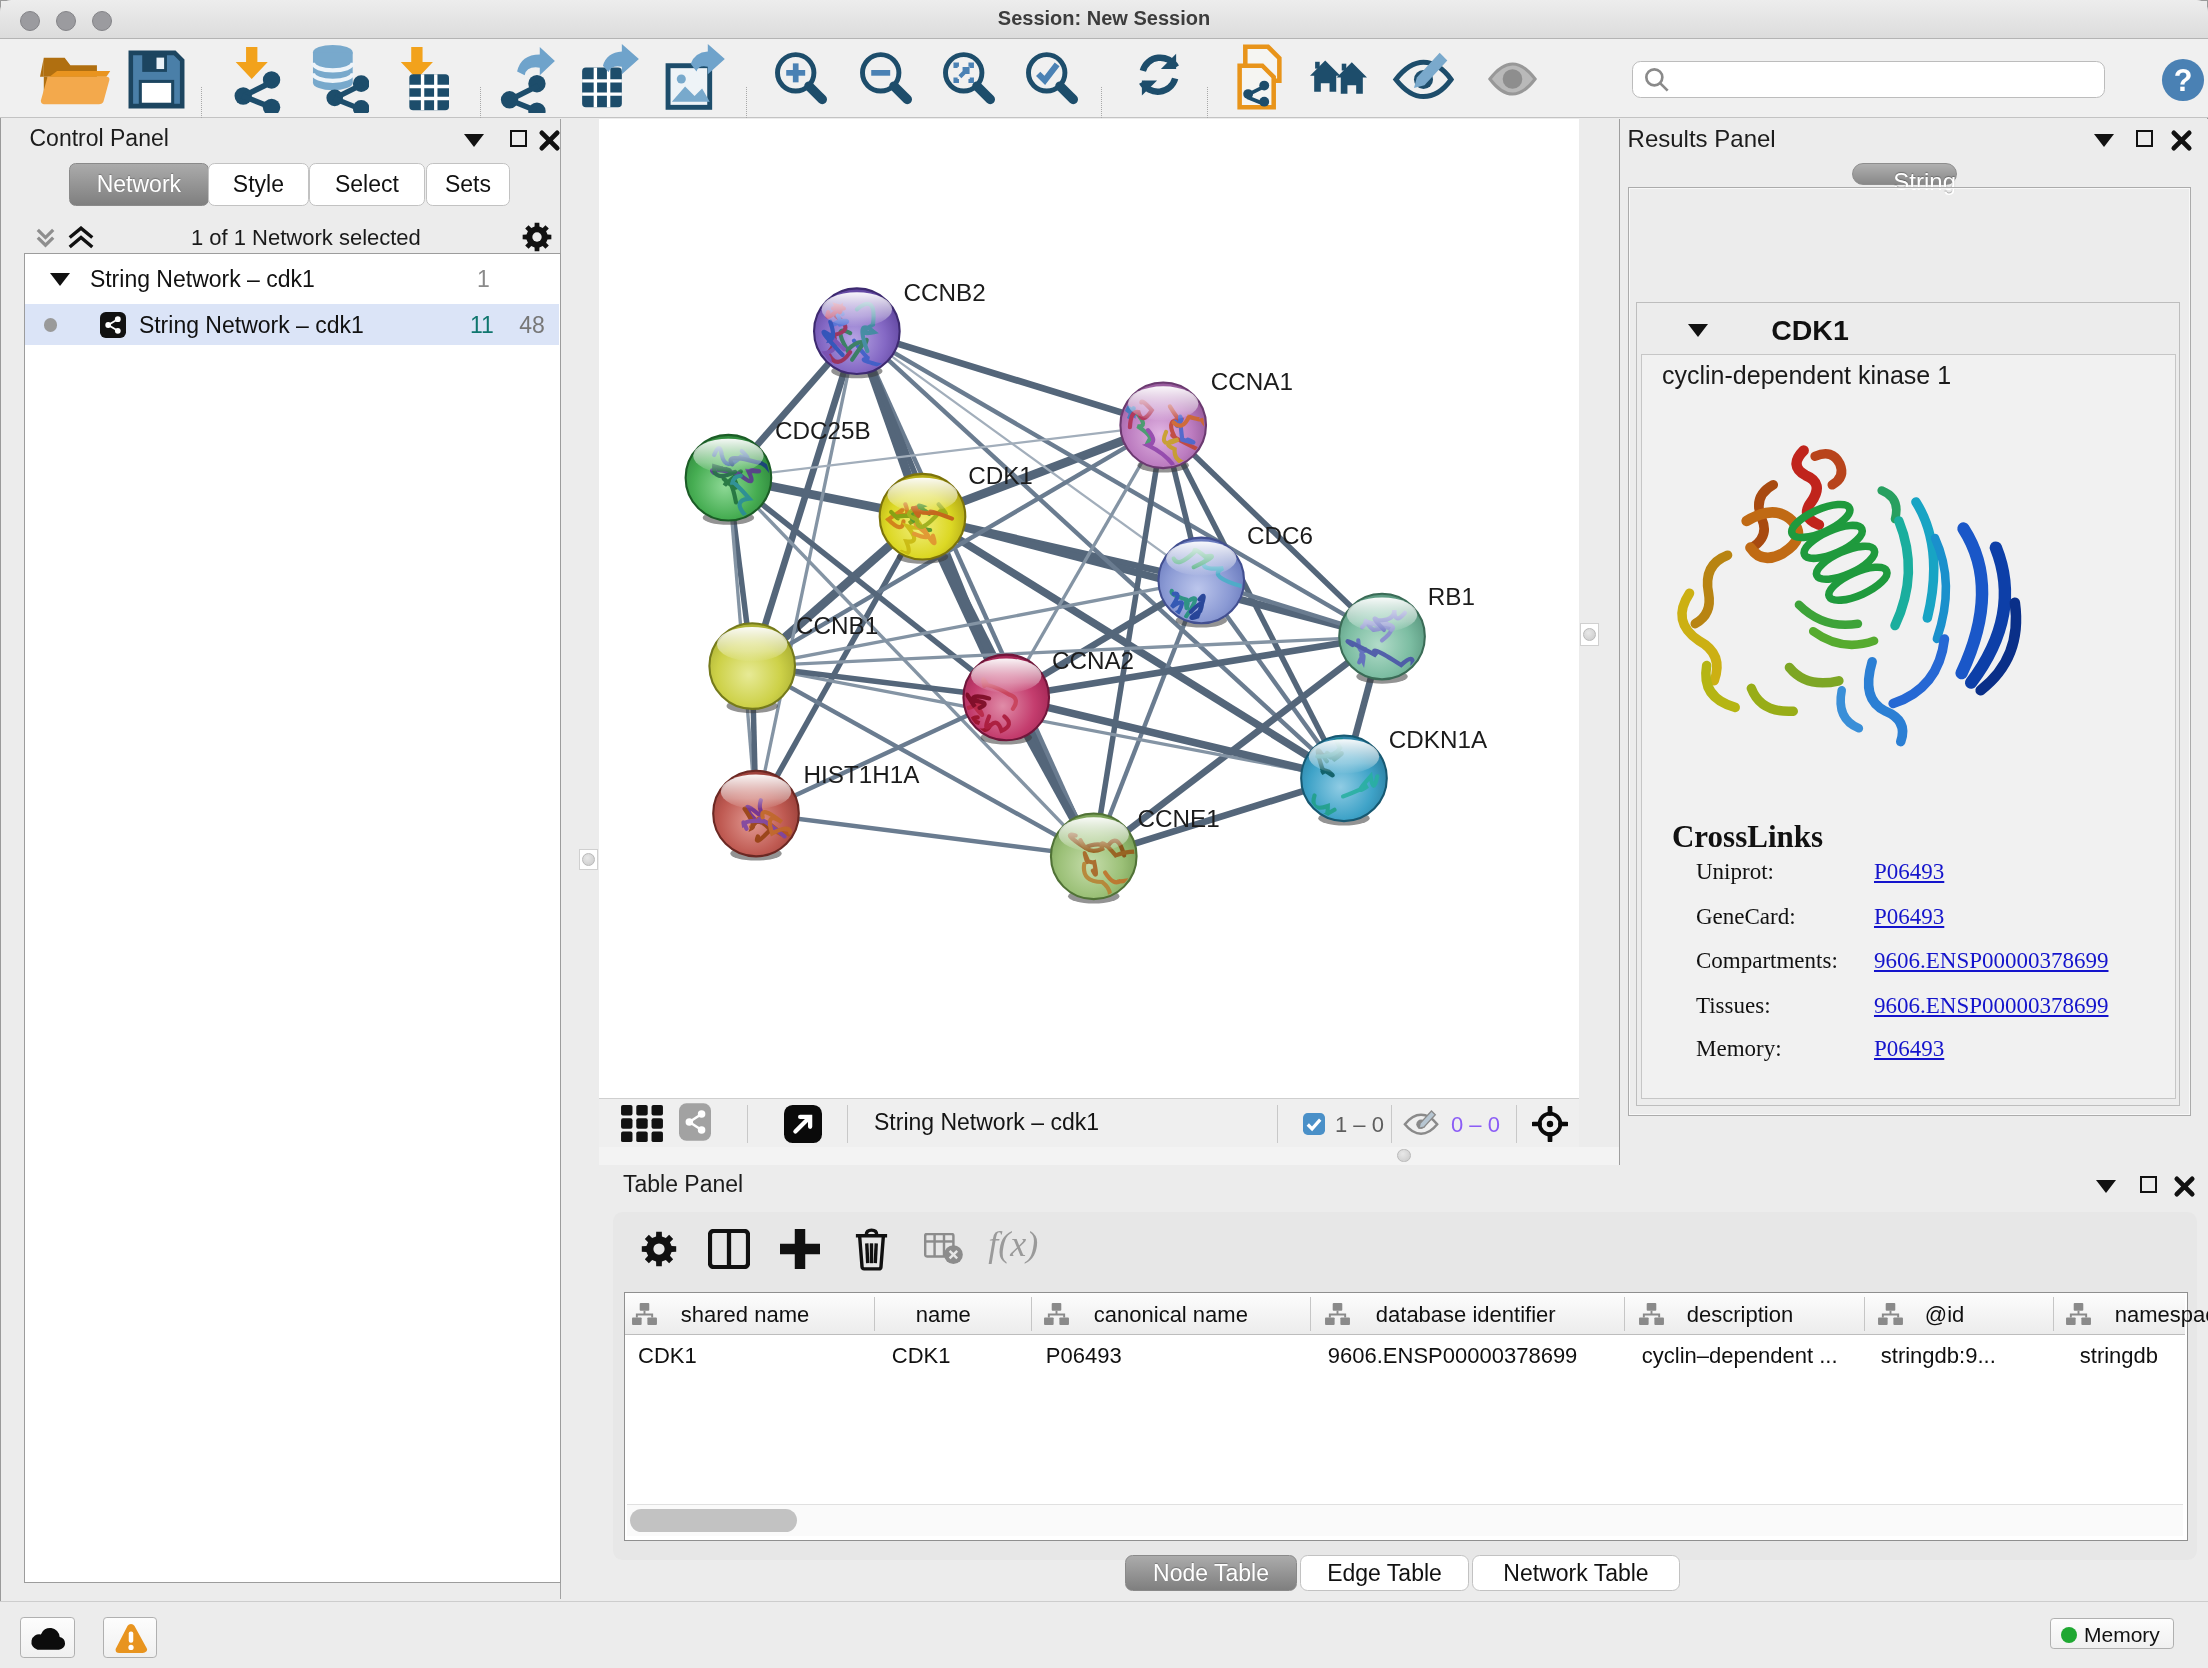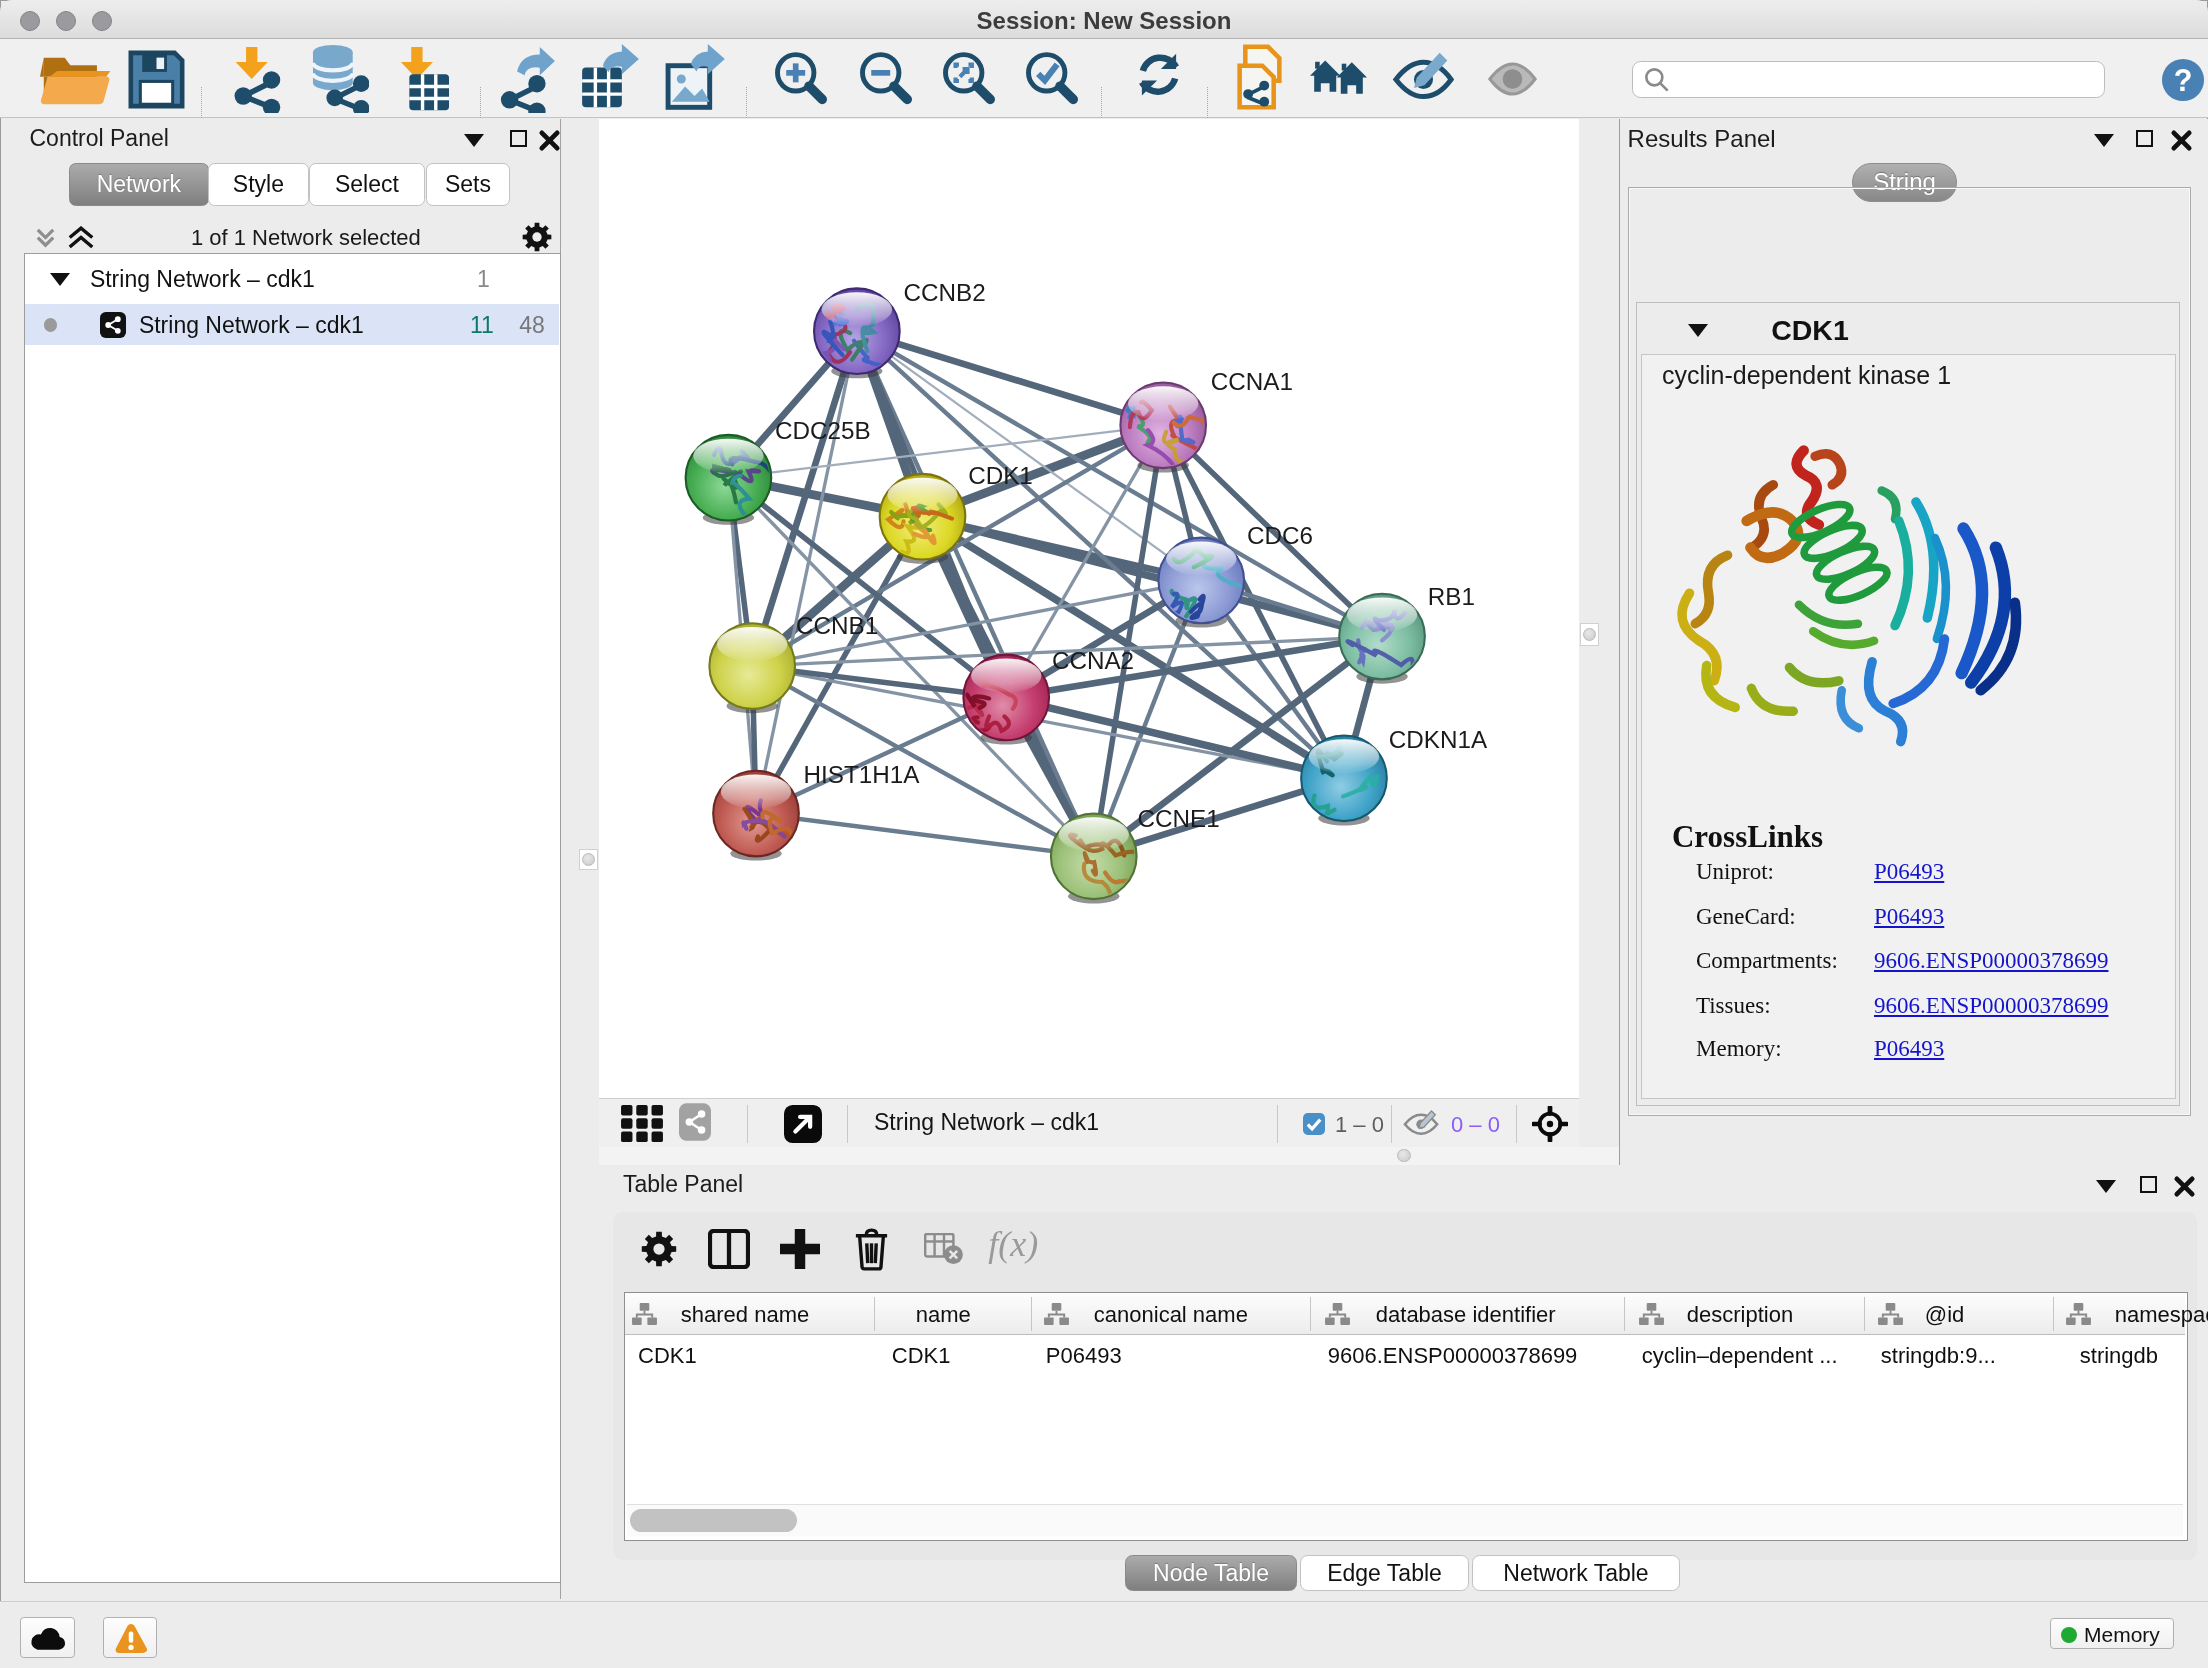--- a/index.html
+++ b/index.html
@@ -1,19 +1,19 @@
 <!DOCTYPE html>
 <html style="font-size:15px"><head><meta charset="utf-8"><style>
 *{margin:0;padding:0;box-sizing:border-box}
 html,body{width:2208px;height:1668px}
 body{position:relative;background:#ececec;font-family:"Liberation Sans",sans-serif;overflow:hidden;outline:1px solid #9a9a9a;outline-offset:-1px}
 .abs{position:absolute}
 #titlebar{position:absolute;left:0;top:0;width:2208px;height:39px;background:linear-gradient(#ededed,#dcdcdc);border-bottom:1px solid #b4b4b4;border-radius:11.4px 11.4px 0 0}
 .tl{position:absolute;top:11.4px;width:20px;height:20px;border-radius:50%;background:#9b9b9f;border:1px solid #848488}
-#wtitle{position:absolute;top:6.7px;left:0;width:2208px;text-align:center;font-size:24px;font-weight:bold;color:#3c3c3c}
+#wtitle{position:absolute;top:6.7px;left:0;width:2208px;text-align:center;font-size:20px;font-weight:bold;color:#3c3c3c}
 #toolbar{position:absolute;left:0;top:39px;width:2208px;height:79px;background:#f0f0f0;border-bottom:1px solid #c3c3c3}
 .tsep{position:absolute;top:48px;height:63px;width:0;border-left:1.9px dotted #a8a8a8}
 #searchbox{position:absolute;left:1632px;top:22px;width:473px;height:37px;background:#fff;border:1.9px solid #bcbcbc;border-radius:8.6px}
 .ptitle{font-size:23px;color:#1c1c1c}
 .tri-dn{width:0;height:0;border-left:10.5px solid transparent;border-right:10.5px solid transparent;border-top:13.3px solid #111}
 .sqico{width:17px;height:17px;border:2.9px solid #111;background:transparent}
 .tab{position:absolute;height:43px;background:#fff;border:1px solid #c2c2c2;border-radius:6.7px;color:#111;font-size:23px;text-align:center;line-height:41px}
 .tabsel{background:linear-gradient(#ababab,#7f7f7f);color:#fff;border:1px solid #8a8a8a;text-shadow:0 -1px 1px rgba(0,0,0,.25)}
 #ctrlpanel{position:absolute;left:1.9px;top:119px;width:559px;height:1480px;background:#ececec;border-right:1.9px solid #a2a2a2}
 #netlist{position:absolute;left:22px;top:134px;width:537px;height:1330px;background:#fff;border:1.9px solid #9c9c9c}
@@ -617,21 +617,21 @@
     </div>
   </div>
 
 <div id="resultspanel">
 <div class="abs ptitle" style="left:7.6px;top:5.7px;font-size:24px">Results Panel</div>
 <div class="abs tri-dn" style="left:474px;top:15px"></div>
 <div class="abs sqico" style="left:516px;top:11.4px"></div>
 <svg class="abs" style="left:550px;top:9.5px" width="23" height="23" viewBox="0 0 24 24">
       <path d="M4 4 L20 20 M20 4 L4 20" stroke="#111" stroke-width="5" stroke-linecap="round"></path>
     </svg>
-<div class="abs" style="left:232px;top:44px;width:105px;height:39px;border-radius:19px;background:linear-gradient(#b0b0b0,#888);border:1px solid #8e8e8e;color:#fff;font-size:24px;text-align:center;line-height:36px;text-shadow:0 -1px 1px rgba(0,0,0,.3)">String</div>
+<div class="abs" style="left:232px;top:44px;width:105px;height:22px;border-radius:19px;background:linear-gradient(#b0b0b0,#888);border:1px solid #8e8e8e;color:#fff;font-size:24px;text-align:right;line-height:36px;text-shadow:0 -1px 1px rgba(0,0,0,.3)">String</div>
 <div id="respbox">
 <div id="respbox2">
 <div class="abs" style="left:51px;top:21px;width:0;height:0;border-left:10.5px solid transparent;border-right:10.5px solid transparent;border-top:13.3px solid #111"></div>
 <div class="abs" style="left:134px;top:10.5px;font-size:28.5px;font-weight:bold;color:#111">CDK1</div>
 <div id="cdk1inner">
 <div class="abs" style="left:20px;top:5.7px;font-size:25px;color:#1a1a1a">cyclin-dependent kinase 1</div>
 <svg class="abs" style="left:19px;top:86px" width="371" height="314" viewBox="0 0 390 330">
 <g fill="none" stroke-linecap="round">
 <path d="M150 10 q-16 16 2 26 q20 8 6 28 q-12 16 8 24" stroke="#c0241c" stroke-width="11"></path>
 <path d="M162 16 q18-8 26 8 q6 14-8 22" stroke="#b8441c" stroke-width="10"></path>

